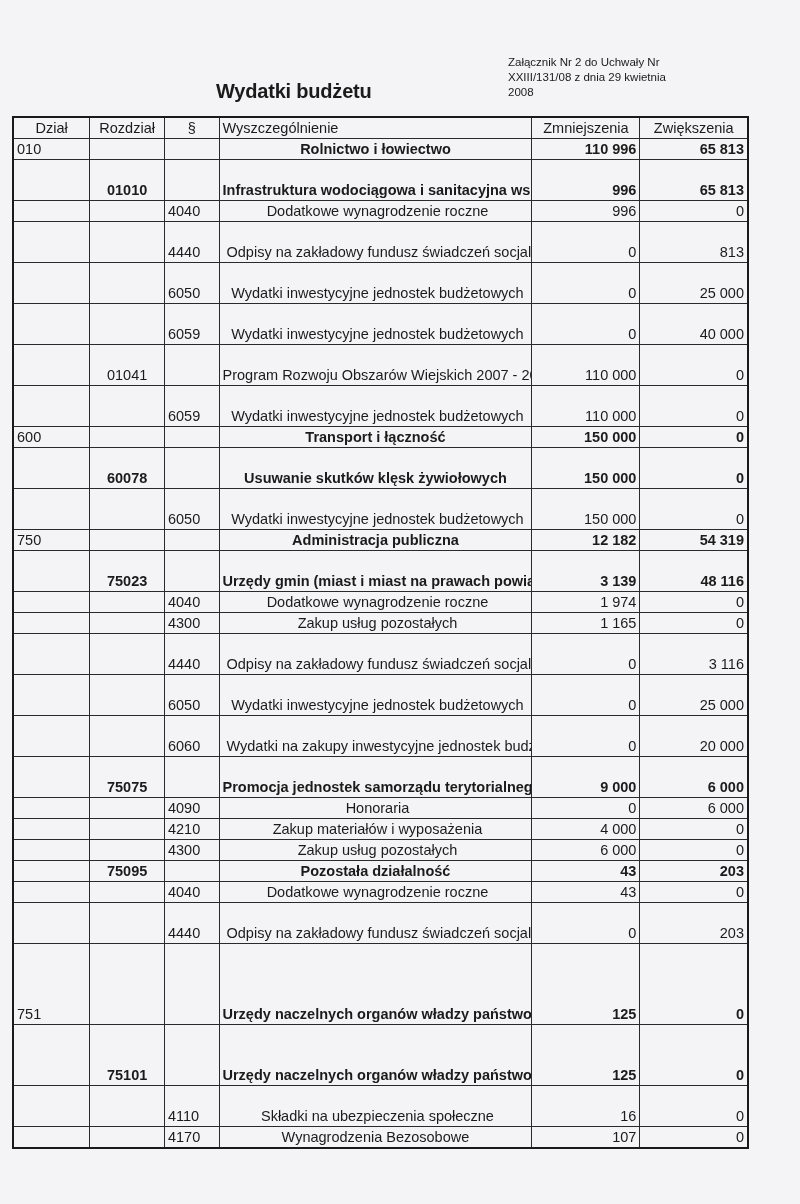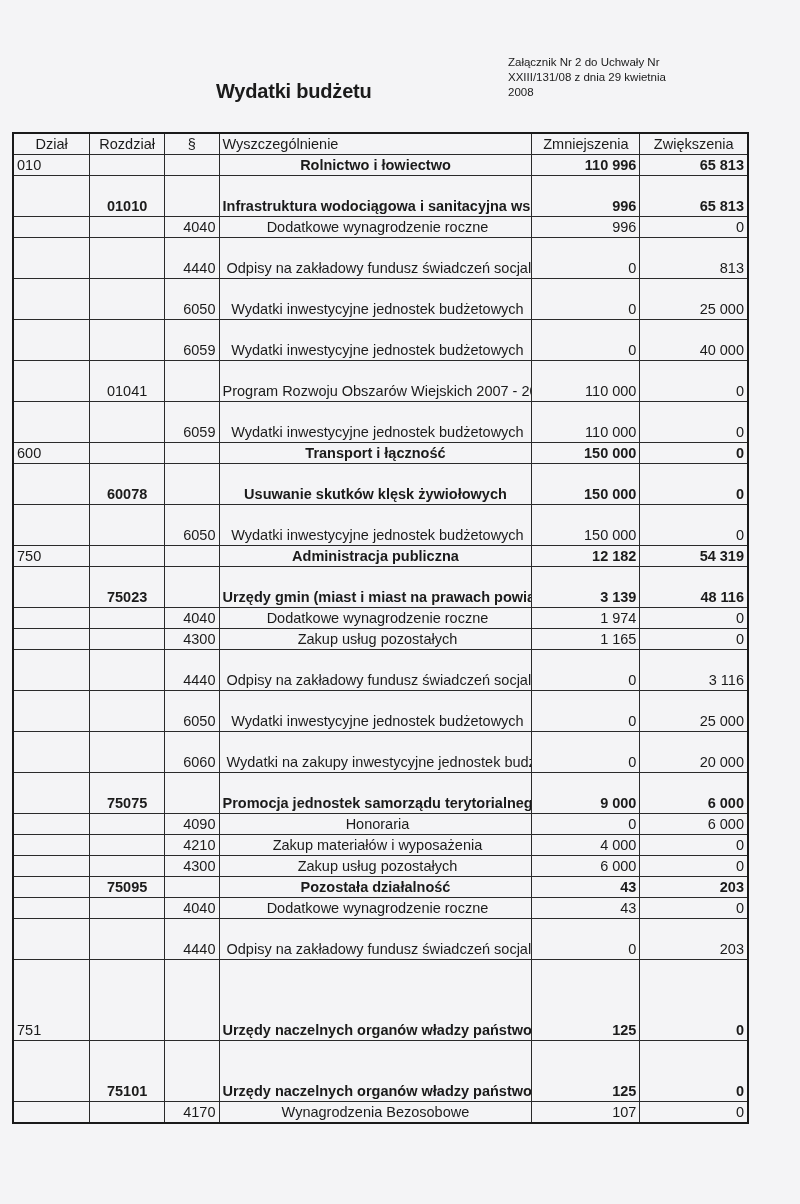--- a/index.html
+++ b/index.html
@@ -12,21 +12,21 @@
   }
   .page-title {
     position: absolute; left: 216px; top: 80px;
     font-size: 20px; font-weight: bold; letter-spacing: -0.2px;
   }
   .annex {
     position: absolute; left: 508px; top: 55px; width: 220px;
     font-size: 11.5px; line-height: 15px;
   }
   table.budget {
-    position: absolute; left: 12px; top: 132px;
+    position: absolute; left: 12px; top: 116px;
     border-collapse: collapse;
     table-layout: fixed;
     width: 737px;
     font-size: 14.5px;
     background: transparent;
   }
   table.budget td, table.budget th {
     border: 1px solid #2a2a2a;
     padding: 0 3px;
     line-height: 20px;
@@ -38,21 +38,21 @@
   th { font-weight: normal; text-align: center; }
   th.desc-h { text-align: left; }
   .c-dzial { width: 69px; }
   .c-rozdz { width: 67px; }
   .c-par { width: 49px; }
   .c-desc { width: 281px; }
   .c-zmn { width: 97px; }
   .c-zwi { width: 97px; }
   td.dzial { text-align: left; font-weight: normal; }
   td.rozdz { text-align: center; }
-  td.par { text-align: right; margin-top: 35px; }
+  td.par { text-align: left; margin-top: 35px; }
   td.num { text-align: right; }
   td.desc { white-space: normal; line-height: 20px; text-align: center; }
   tr.bold td.desc, tr.bold td.num, tr.bold td.rozdz { font-weight: bold; }
   tr.lvl-rozdz-plain td.rozdz { font-weight: normal; }
   tr.h1 td { height: 20px; }
   tr.h2 td { height: 40px; }
   tr.h3 td { height: 60px; }
   tr.h4 td { height: 80px; }
   .desc-indent { padding-left: 7px !important; }
 </style>
@@ -295,20 +295,28 @@
         <td class="num">0</td>
       </tr>
       <tr class="h3 bold">
         <td class="dzial"></td>
         <td class="rozdz">75101</td>
         <td class="par"></td>
         <td class="desc">Urzędy naczelnych organów władzy państwowej, kontroli i ochrony prawa</td>
         <td class="num">125</td>
         <td class="num">0</td>
       </tr>
+      <tr class="h2">
+        <td class="dzial"></td>
+        <td class="rozdz"></td>
+        <td class="par">4110</td>
+        <td class="desc desc-indent">Składki na ubezpieczenia społeczne</td>
+        <td class="num">16</td>
+        <td class="num">0</td>
+      </tr>
       <tr class="h1">
         <td class="dzial"></td>
         <td class="rozdz"></td>
         <td class="par">4170</td>
         <td class="desc">Wynagrodzenia Bezosobowe</td>
         <td class="num">107</td>
         <td class="num">0</td>
       </tr>
     </tbody>
 </table>

